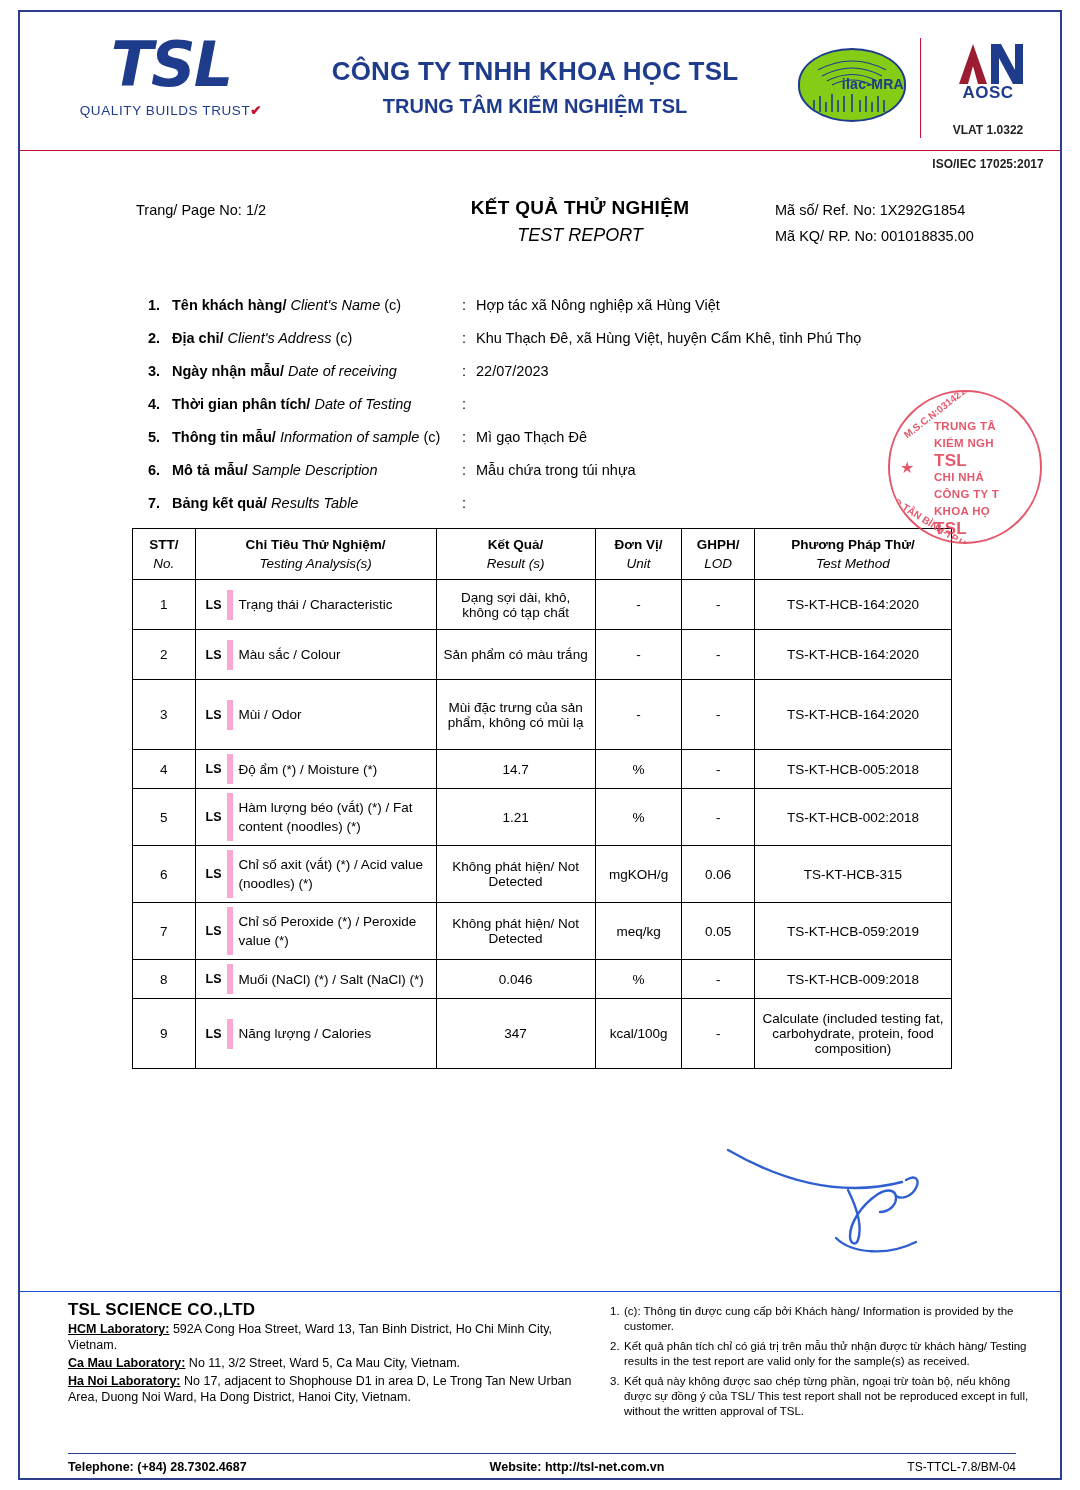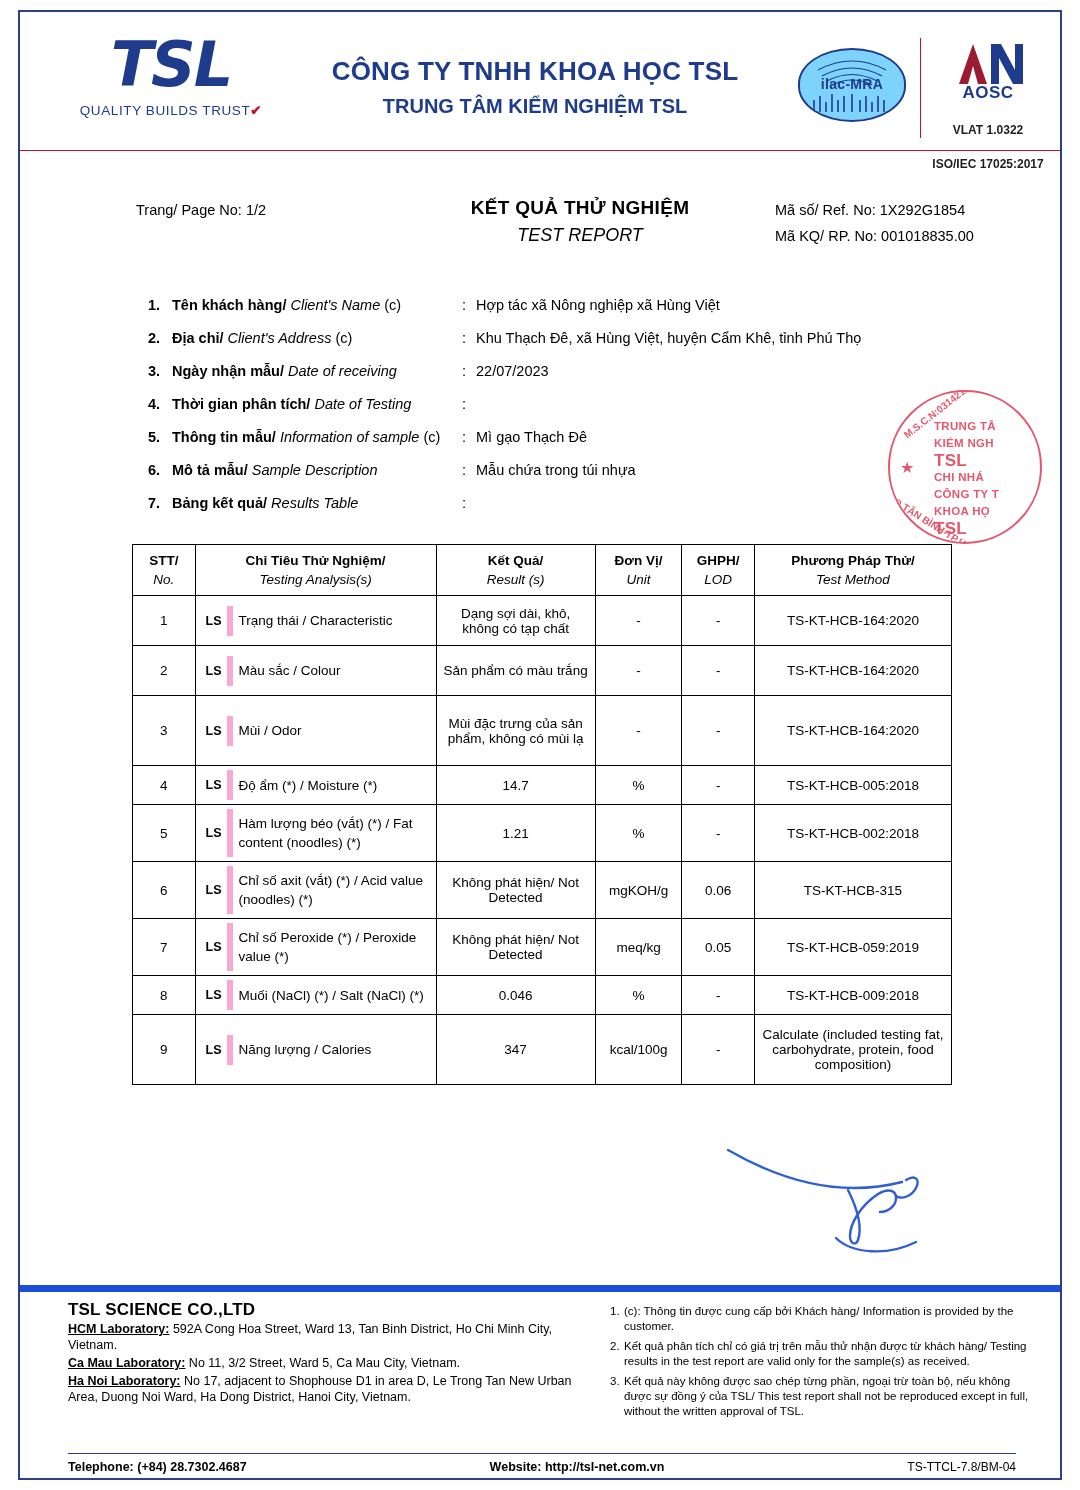--- a/index.html
+++ b/index.html
@@ -93,21 +93,22 @@
     height: 78px;
     text-align: center;
   }
   .ilac-badge {
     width: 104px;
     height: 70px;
     border-radius: 50%/48%;
     border: 2px solid #1f3b8c;
     position: relative;
     overflow: hidden;
-    background: #7dd3fc;
+    background: #84cc16;
+    text-align: right;
   }
   .ilac-lines {
     position: absolute;
     left: 0; right: 0; top: 0; bottom: 0;
   }
   .ilac-text {
     position: absolute;
     left: 0; right: 0;
     top: 26px;
     font-size: 14px;
@@ -205,21 +206,21 @@
   .f-colon {
     width: 14px;
     flex: none;
   }
   .f-value {
     flex: 1;
   }
 
   
   .tbl-wrap {
-    margin-top: 16px;
+    margin-top: 0;
     padding-left: 112px;
     padding-right: 112px;
   }
   table.results {
     border-collapse: collapse;
     width: 820px;
     font-size: 13.5px;
   }
   table.results th, table.results td {
     border: 1px solid #000;
@@ -324,21 +325,21 @@
     height: 130px;
   }
 
   
   .footer {
     position: absolute;
     left: 0;
     right: 0;
     bottom: 0;
     height: 186px;
-    border-top: 7px solid #1d4ed8;
+    border-top: 1px solid #1d4ed8;
     margin-top: 38px;
   }
   .footer-inner {
     position: relative;
     height: 100%;
     padding: 8px 44px 0 48px;
   }
   .f-left {
     position: absolute;
     left: 48px;

